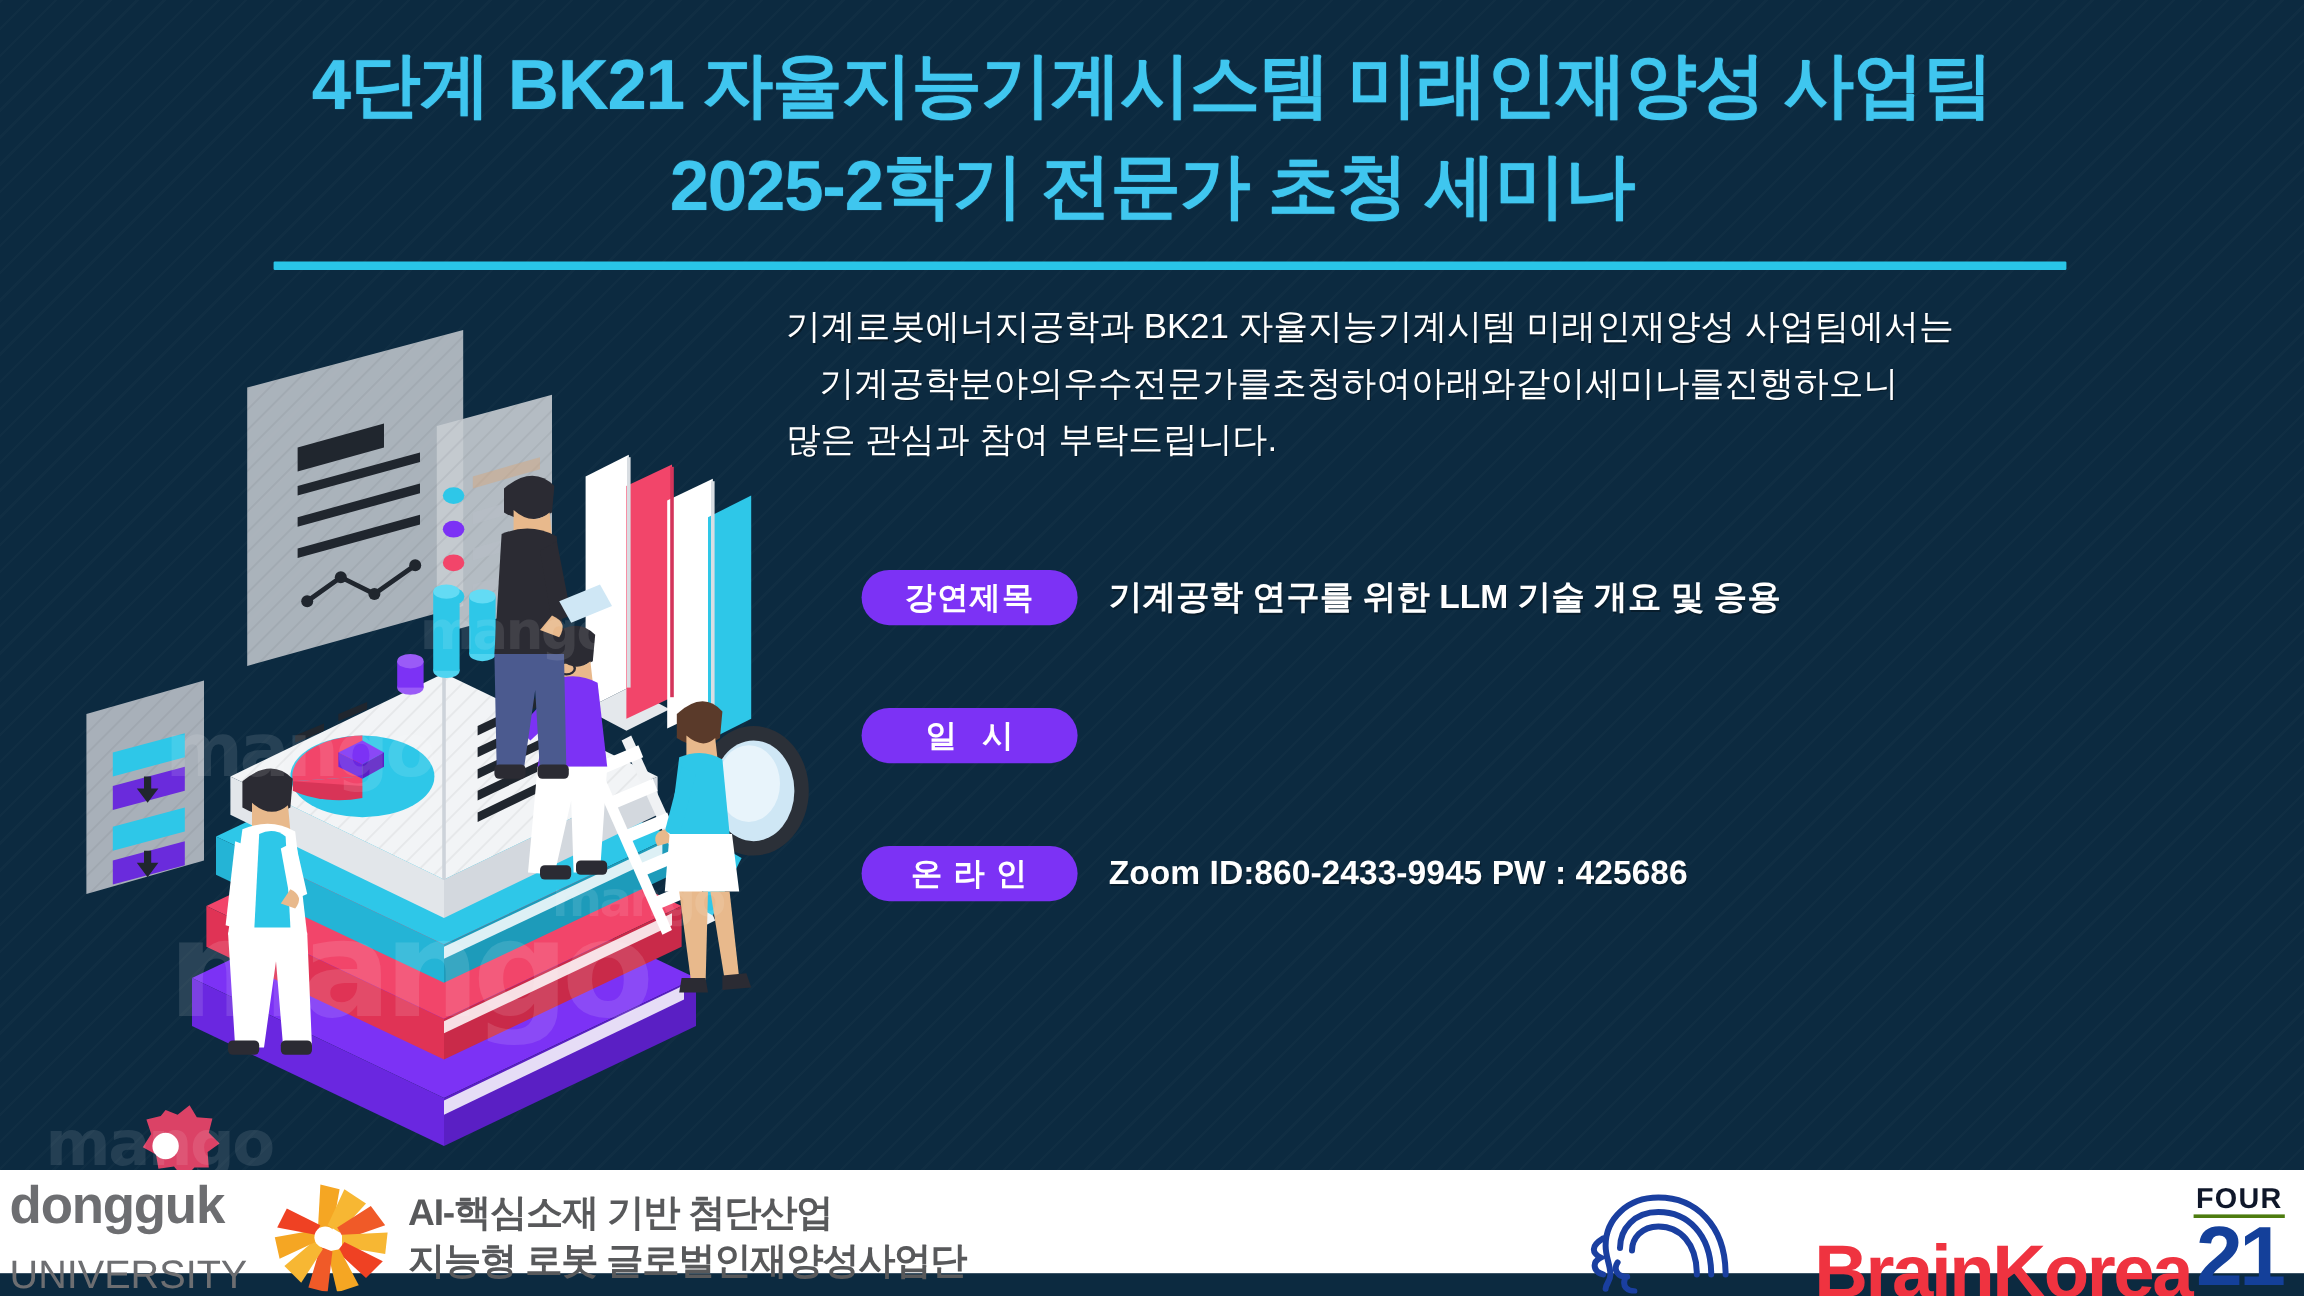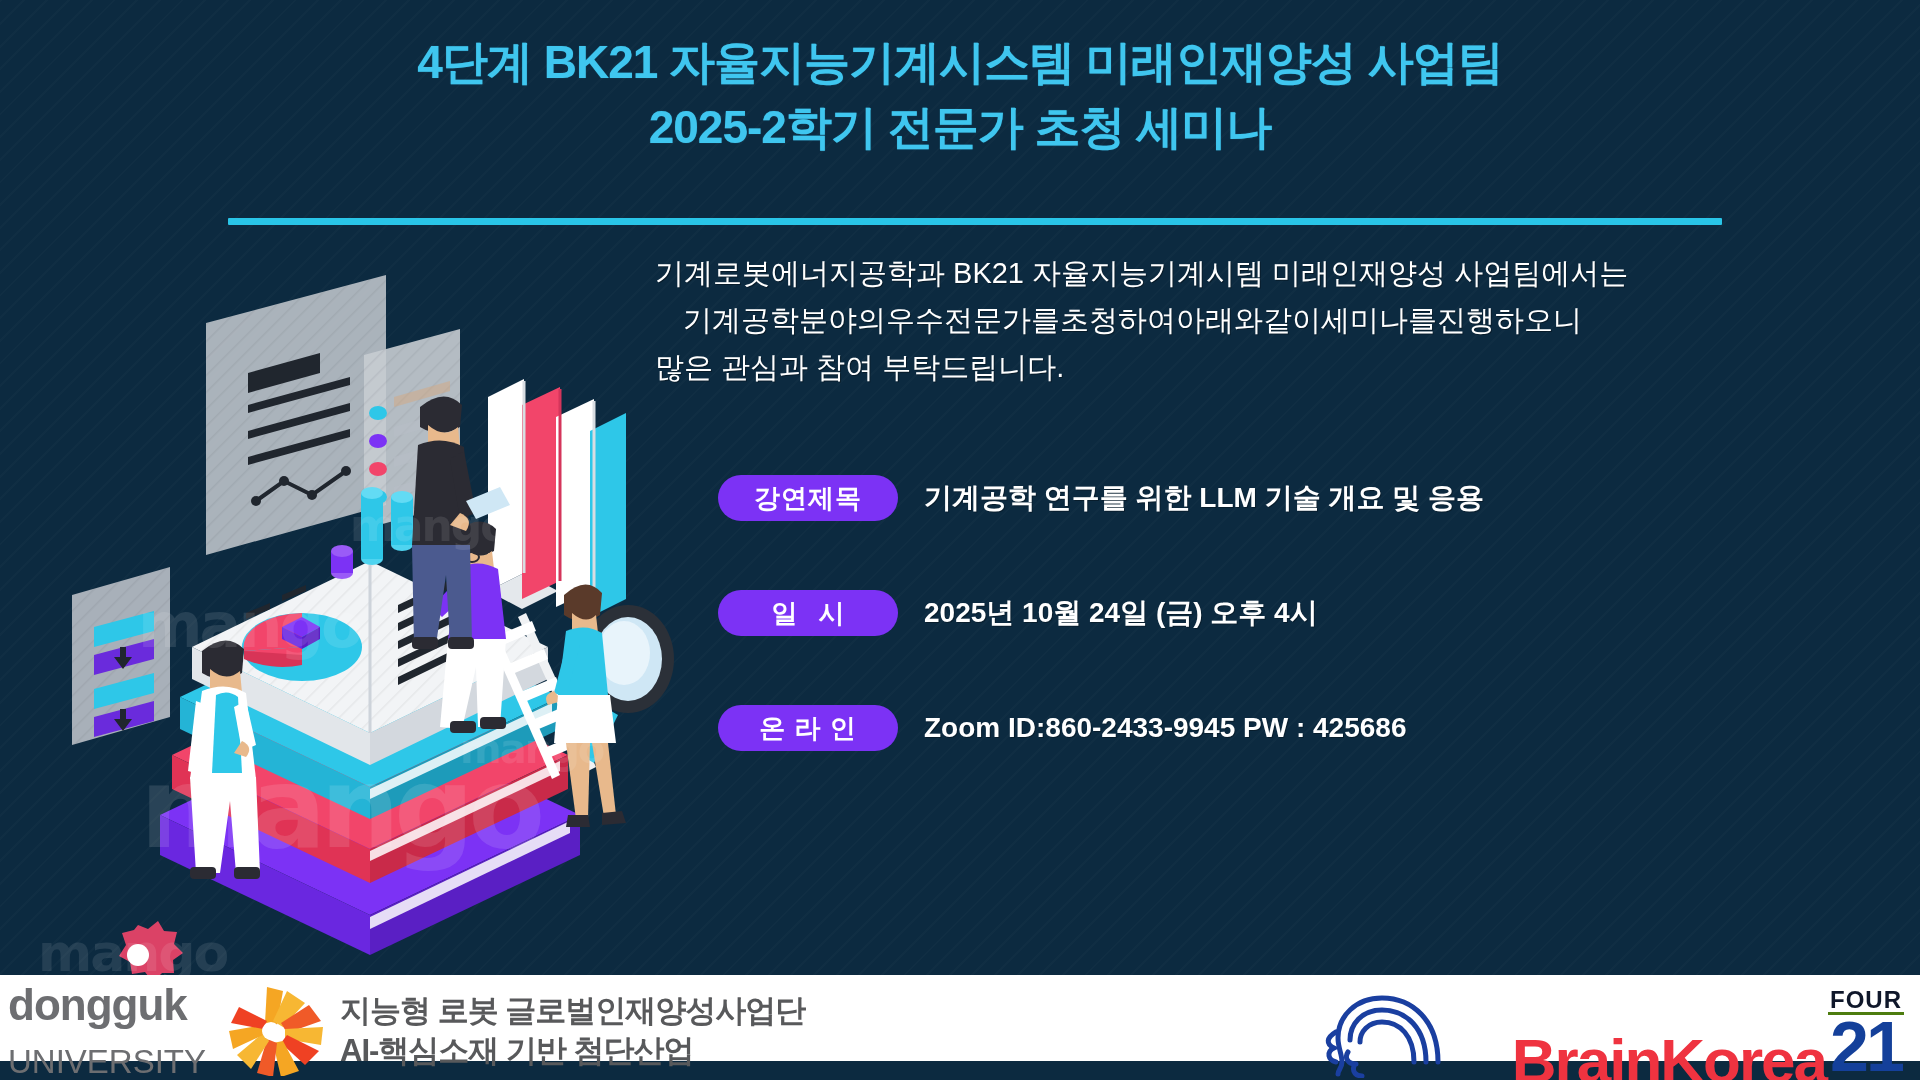--- a/index.html
+++ b/index.html
@@ -23,21 +23,21 @@
         rgba(255,255,255,0) 16px);
     opacity:.55;pointer-events:none;
   }
 
   
   .title-wrap{
     position:absolute;left:0;top:30px;width:1920px;text-align:center;
   }
   .title-line{
     color:#3fc6ef;
-    font-size:46px;
+    font-size:59px;
     font-weight:bold;
     letter-spacing:-1px;
     line-height:1.42;
     white-space:nowrap;
     text-shadow:0 0 1px rgba(63,198,239,.5);
   }
   .divider{
     position:absolute;left:228px;top:218px;width:1494px;height:7px;
     background:#29c5e8;border-radius:1px;
   }
@@ -375,21 +375,20 @@
   <div class="info-rows">
 
 
     <div class="info-row">
       <div class="badge">강연제목</div>
       <div class="row-text">기계공학 연구를 위한 LLM 기술 개요 및 응용</div>
     </div>
 
     <div class="info-row">
       <div class="badge wide-space">일  시</div>
-      <div class="row-text">2025년 10월 24일 (금) 오후 4시</div>
     </div>
 
     <div class="info-row">
       <div class="badge">온 라 인</div>
       <div class="row-text">Zoom ID:860-2433-9945  PW : 425686</div>
     </div>
 
   </div>
 
   <div class="footer">
@@ -412,22 +411,22 @@
             <path d="M2 46 L-14 42 L-4 8 L6 12 Z" fill="#f05a28"></path>
             <path d="M-20 38 L-34 24 L-8 2 L-2 10 Z" fill="#f7b733"></path>
             <path d="M-38 18 L-42 0 L-8 -6 L-8 4 Z" fill="#f5a623"></path>
             <path d="M-40 -8 L-32 -24 L-4 -10 L-8 -2 Z" fill="#ef4123"></path>
             <circle cx="0" cy="0" r="9" fill="#ffffff"></circle>
           </g>
         </svg>
       </div>
 
       <div class="footer-slogan">
+        <span>AI-핵심소재 기반 첨단산업</span>
         <span>지능형 로봇 글로벌인재양성사업단</span>
-        <span>AI-핵심소재 기반 첨단산업</span>
       </div>
     </div>
 
     <div class="footer-right">
       <div class="bk-mark">
         <svg width="200" height="88" viewBox="0 0 200 88">
           <g fill="none" stroke="#1a3fa0" stroke-width="5" stroke-linecap="round">
             <path d="M118 72 C118 30 92 8 62 8 C36 8 18 26 18 48 C18 58 22 64 22 72 C22 78 18 80 18 84"></path>
             <path d="M106 72 C106 38 86 20 62 20 C42 20 30 34 30 50"></path>
             <path d="M94 72 C94 46 80 32 62 32 C48 32 40 42 40 52"></path>

